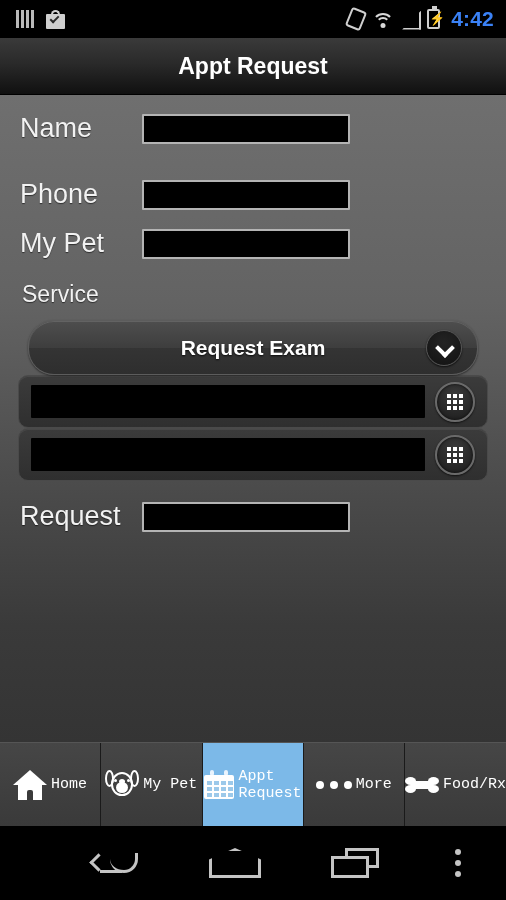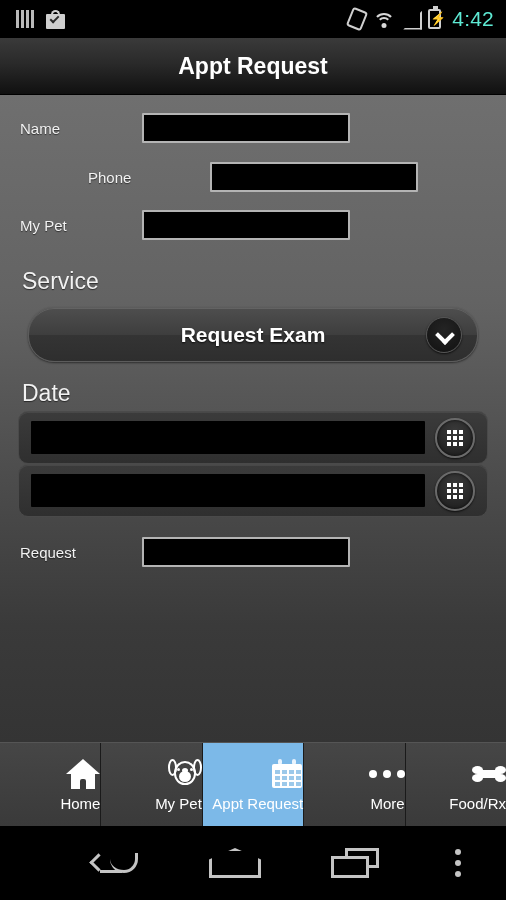--- a/index.html
+++ b/index.html
@@ -11,21 +11,21 @@
   }
   .phone { position:relative; width:506px; height:900px; background:#000; }
 
   
   .statusbar {
     position:absolute; top:0; left:0; width:506px; height:38px;
     background:#000; display:flex; align-items:center;
   }
   .sb-left { display:flex; align-items:center; gap:12px; padding-left:16px; }
   .sb-right { display:flex; align-items:center; gap:8px; margin-left:auto; padding-right:12px; }
-  .sb-time { color:#5eead4; font-size:21px; letter-spacing:.2px; padding-left:3px; }
+  .sb-time { color:#3b82f6; font-size:21px; letter-spacing:.2px; padding-left:3px;font-weight:bold; }
 
   .ic-bars { display:flex; gap:2px; align-items:flex-end; height:18px; }
   .ic-bars i { display:block; width:3px; height:18px; background:#b9b9b9; }
 
   .ic-bag { position:relative; width:19px; height:19px; }
   .ic-bag .body { position:absolute; bottom:0; left:0; width:19px; height:15px; background:#cfcfcf; border-radius:1px; }
   .ic-bag .handle { position:absolute; top:0; left:5px; width:9px; height:8px;
         border:2px solid #cfcfcf; border-bottom:none; border-radius:5px 5px 0 0; }
   .ic-bag .tick { position:absolute; left:4px; top:6px; width:9px; height:5px;
         border-left:2px solid #2a2a2a; border-bottom:2px solid #2a2a2a; transform:rotate(-45deg); }
@@ -60,41 +60,41 @@
   }
   .titlebar .t { color:#fff; font-size:23px; font-weight:bold; }
 
   
   .content {
     position:absolute; top:95px; left:0; width:506px; height:647px;
     background:linear-gradient(to bottom,#6f6f6f 0%,#636363 32%,#4a4a4a 62%,#3a3a3a 82%,#343434 100%);
     overflow:hidden;
   }
   .row { display:flex; align-items:center; padding:0 20px; }
-  .lbl { color:#f2f2f2; font-size:15px; text-shadow:0 1px 1px rgba(0,0,0,.55); }
+  .lbl { color:#f2f2f2; font-size:27px; text-shadow:0 1px 1px rgba(0,0,0,.55); }
   .txtbox {
     background:#000; border:2px solid #b4b4b4; height:30px; border-radius:1px;
   }
 
   .row-name { margin-top:18px; }
-  .row-phone { margin-top:19px;justify-content:center; }
+  .row-phone { margin-top:35px; }
   .row-pet { margin-top:18px; }
   .row .lbl { width:122px; }
   .row .txtbox { width:208px; }
 
   .btn {
     display:flex; align-items:center; justify-content:center;
     background:linear-gradient(to bottom,#4e4e4e 0%,#3e3e3e 50%,#343434 51%,#2e2e2e 100%);
     border:1px solid #5c5c5c; border-radius:26px;
     box-shadow:inset 0 1px 0 rgba(255,255,255,.12), 0 1px 2px rgba(0,0,0,.5);
     color:#fff; font-size:21px; font-weight:bold; text-shadow:0 1px 2px rgba(0,0,0,.8);
   }
   .photo-btn { margin:30px 28px 0 28px; height:55px; }
 
-  .section-label { margin:28px 0 0 22px; color:#f2f2f2; font-size:23px; text-shadow:0 1px 1px rgba(0,0,0,.55); }
+  .section-label { margin:22px 0 0 22px; color:#f2f2f2; font-size:23px; text-shadow:0 1px 1px rgba(0,0,0,.55); }
 
   .select-wrap { position:relative; margin:12px 28px 0 28px; height:55px; }
   .select-wrap .btn { width:100%; height:100%; }
   .chev {
     position:absolute; right:16px; top:50%; transform:translateY(-50%);
     width:36px; height:36px; border-radius:50%;
     background:radial-gradient(circle at 50% 35%,#242424,#111);
     border:1px solid #555; box-shadow:0 1px 2px rgba(0,0,0,.7);
     display:flex; align-items:center; justify-content:center;
   }
@@ -123,25 +123,25 @@
   .dots3 i { background:#fff; display:block; width:4px; height:4px; }
 
   .row-comment { margin-top:20px; }
 
   
   .tabbar {
     position:absolute; top:742px; left:0; width:506px; height:84px;
     display:flex; background:#1e1e1e; border-top:1px solid #555;
   }
   .tab {
-    flex:1; display:flex; flex-direction:column; align-items:flex-end; justify-content:center;
+    flex:1; display:flex; flex-direction:row; align-items:center; justify-content:center;
     gap:4px;
     background:linear-gradient(to bottom,#464646,#3a3a3a);
     border-right:1px solid #1a1a1a;
-    color:#fff; font-size:15px;
+    color:#fff; font-size:15px;font-family:Liberation Mono, monospace;
   }
   .tab:last-child { border-right:none; }
   .tab.active { background:#7cb9e8; }
   .tab .ticon { height:34px; display:flex; align-items:center; justify-content:center; }
 
   .ic-home { position:relative; width:34px; height:30px; }
   .ic-home .roof { position:absolute; top:0; left:0; width:0; height:0;
         border-left:17px solid transparent; border-right:17px solid transparent; border-bottom:15px solid #fff; }
   .ic-home .base { position:absolute; bottom:0; left:5px; width:24px; height:17px; background:#fff; }
   .ic-home .door { position:absolute; bottom:0; left:14px; width:6px; height:10px; background:#3a3a3a; border-radius:2px 2px 0 0; }
@@ -263,21 +263,20 @@
 
     <div class="section-label">Service</div>
 
     <div class="select-wrap">
       <div class="btn">Request Exam</div>
       <span class="chev">
           <span class="g"></span>
         </span>
     </div>
 
-    <div class="picker-label">Date</div>
     <div class="picker">
       <div class="fld"></div>
       <span class="gridbtn">
         <span class="dots3">
             <i></i>
             <i></i>
             <i></i>
             <i></i>
             <i></i>
             <i></i>

